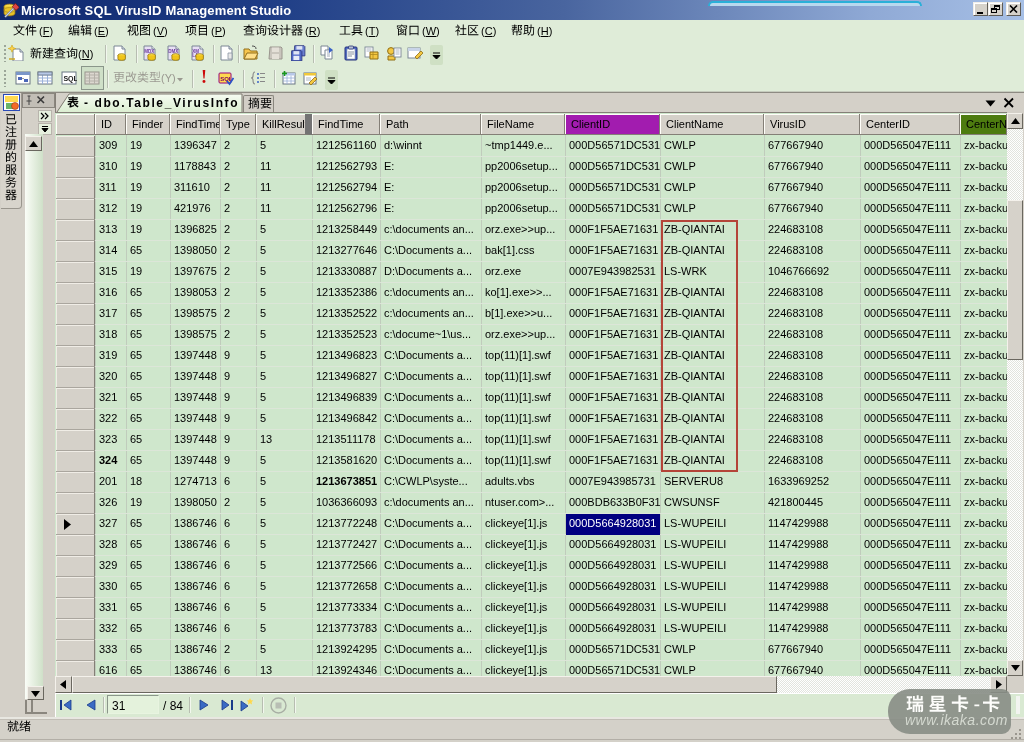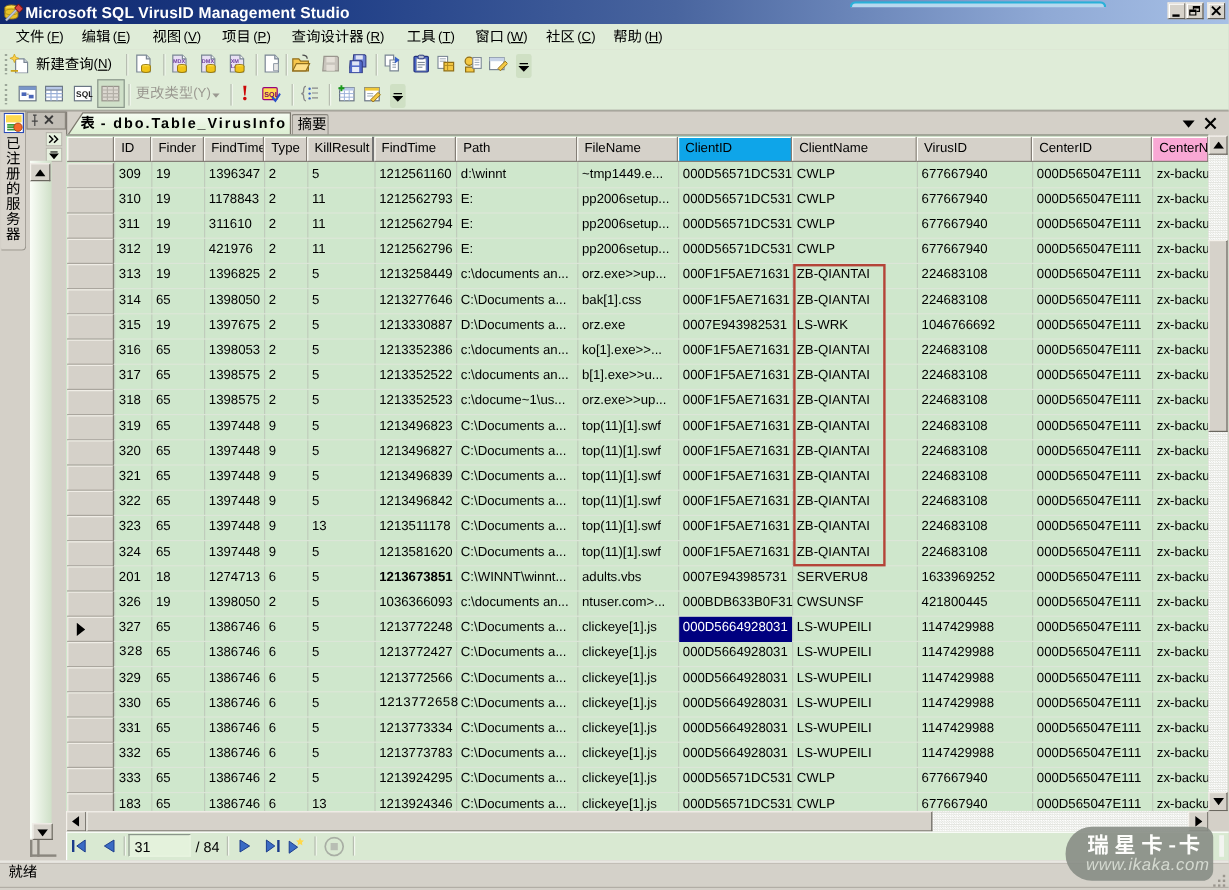--- a/index.html
+++ b/index.html
@@ -298,29 +298,29 @@
   </svg>
 <svg class="abs" style="left:1003px;top:97px" width="12" height="12" viewBox="0 0 12 12">
     <path d="M1.5 1.5 L10 10 M10 1.5 L1.5 10" stroke="#000" stroke-width="1.8"></path>
   </svg>
 <div class="abs" style="left:55px;top:112px;width:952px;height:564px;overflow:hidden;background:#cfe7cc;border-top:1px solid #847f77">
 <div style="position:absolute;left:1px;top:1px;width:39px;height:21px;background:#d5d1c9;border-right:1px solid #847f77;border-bottom:1px solid #847f77;box-shadow:inset 1px 1px 0 #fffef9;font-size:11px;color:#000;line-height:20px;padding-left:6px;white-space:nowrap;overflow:hidden"></div>
 <div style="position:absolute;left:40px;top:1px;width:31px;height:21px;background:#d5d1c9;border-right:1px solid #847f77;border-bottom:1px solid #847f77;box-shadow:inset 1px 1px 0 #fffef9;font-size:11px;color:#000;line-height:20px;padding-left:6px;white-space:nowrap;overflow:hidden">ID</div>
 <div style="position:absolute;left:71px;top:1px;width:44px;height:21px;background:#d5d1c9;border-right:1px solid #847f77;border-bottom:1px solid #847f77;box-shadow:inset 1px 1px 0 #fffef9;font-size:11px;color:#000;line-height:20px;padding-left:6px;white-space:nowrap;overflow:hidden">Finder</div>
 <div style="position:absolute;left:115px;top:1px;width:50px;height:21px;background:#d5d1c9;border-right:1px solid #847f77;border-bottom:1px solid #847f77;box-shadow:inset 1px 1px 0 #fffef9;font-size:11px;color:#000;line-height:20px;padding-left:6px;white-space:nowrap;overflow:hidden">FindTime</div>
 <div style="position:absolute;left:165px;top:1px;width:36px;height:21px;background:#d5d1c9;border-right:1px solid #847f77;border-bottom:1px solid #847f77;box-shadow:inset 1px 1px 0 #fffef9;font-size:11px;color:#000;line-height:20px;padding-left:6px;white-space:nowrap;overflow:hidden">Type</div>
-<div style="position:absolute;left:201px;top:1px;width:56px;height:21px;background:#d5d1c9;border-right:2px solid #737373;border-bottom:1px solid #847f77;box-shadow:inset 1px 1px 0 #fffef9;font-size:11px;color:#000;line-height:20px;padding-left:6px;white-space:nowrap;overflow:hidden">KillResult</div>
+<div style="position:absolute;left:201px;top:1px;width:56px;height:21px;background:#d5d1c9;border-right:7px solid #737373;border-bottom:1px solid #847f77;box-shadow:inset 1px 1px 0 #fffef9;font-size:11px;color:#000;line-height:20px;padding-left:6px;white-space:nowrap;overflow:hidden">KillResult</div>
 <div style="position:absolute;left:257px;top:1px;width:68px;height:21px;background:#d5d1c9;border-right:1px solid #847f77;border-bottom:1px solid #847f77;box-shadow:inset 1px 1px 0 #fffef9;font-size:11px;color:#000;line-height:20px;padding-left:6px;white-space:nowrap;overflow:hidden">FindTime</div>
 <div style="position:absolute;left:325px;top:1px;width:101px;height:21px;background:#d5d1c9;border-right:1px solid #847f77;border-bottom:1px solid #847f77;box-shadow:inset 1px 1px 0 #fffef9;font-size:11px;color:#000;line-height:20px;padding-left:6px;white-space:nowrap;overflow:hidden">Path</div>
 <div style="position:absolute;left:426px;top:1px;width:84px;height:21px;background:#d5d1c9;border-right:1px solid #847f77;border-bottom:1px solid #847f77;box-shadow:inset 1px 1px 0 #fffef9;font-size:11px;color:#000;line-height:20px;padding-left:6px;white-space:nowrap;overflow:hidden">FileName</div>
-<div style="position:absolute;left:510px;top:1px;width:95px;height:21px;background:#0ea5e9;border-right:1px solid #847f77;border-bottom:1px solid #847f77;box-shadow:inset 1px 1px 0 #fffef9;font-size:11px;color:#000;line-height:20px;padding-left:6px;white-space:nowrap;overflow:hidden">ClientID</div>
+<div style="position:absolute;left:510px;top:1px;width:95px;height:21px;background:#a21caf;border-right:1px solid #847f77;border-bottom:1px solid #847f77;box-shadow:inset 1px 1px 0 #fffef9;font-size:11px;color:#000;line-height:20px;padding-left:6px;white-space:nowrap;overflow:hidden">ClientID</div>
 <div style="position:absolute;left:605px;top:1px;width:104px;height:21px;background:#d5d1c9;border-right:1px solid #847f77;border-bottom:1px solid #847f77;box-shadow:inset 1px 1px 0 #fffef9;font-size:11px;color:#000;line-height:20px;padding-left:6px;white-space:nowrap;overflow:hidden">ClientName</div>
 <div style="position:absolute;left:709px;top:1px;width:96px;height:21px;background:#d5d1c9;border-right:1px solid #847f77;border-bottom:1px solid #847f77;box-shadow:inset 1px 1px 0 #fffef9;font-size:11px;color:#000;line-height:20px;padding-left:6px;white-space:nowrap;overflow:hidden">VirusID</div>
 <div style="position:absolute;left:805px;top:1px;width:100px;height:21px;background:#d5d1c9;border-right:1px solid #847f77;border-bottom:1px solid #847f77;box-shadow:inset 1px 1px 0 #fffef9;font-size:11px;color:#000;line-height:20px;padding-left:6px;white-space:nowrap;overflow:hidden">CenterID</div>
-<div style="position:absolute;left:905px;top:1px;width:47px;height:21px;background:#f9a8d4;border-right:1px solid #847f77;border-bottom:1px solid #847f77;box-shadow:inset 1px 1px 0 #fffef9;font-size:11px;color:#000;line-height:20px;padding-left:6px;white-space:nowrap;overflow:hidden">CenterN</div>
+<div style="position:absolute;left:905px;top:1px;width:47px;height:21px;background:#4d7c0f;border-right:1px solid #847f77;border-bottom:1px solid #847f77;box-shadow:inset 1px 1px 0 #fffef9;font-size:11px;color:#000;line-height:20px;padding-left:6px;white-space:nowrap;overflow:hidden">CenterN</div>
 <div style="position:absolute;left:1px;top:23px;width:39px;height:21px;background:#d5d1c9;border-right:1px solid #847f77;border-bottom:1px solid #aaa69e;box-shadow:inset 1px 1px 0 #f0ede6"></div>
 <div style="position:absolute;left:1px;top:44px;width:39px;height:21px;background:#d5d1c9;border-right:1px solid #847f77;border-bottom:1px solid #aaa69e;box-shadow:inset 1px 1px 0 #f0ede6"></div>
 <div style="position:absolute;left:1px;top:65px;width:39px;height:21px;background:#d5d1c9;border-right:1px solid #847f77;border-bottom:1px solid #aaa69e;box-shadow:inset 1px 1px 0 #f0ede6"></div>
 <div style="position:absolute;left:1px;top:86px;width:39px;height:21px;background:#d5d1c9;border-right:1px solid #847f77;border-bottom:1px solid #aaa69e;box-shadow:inset 1px 1px 0 #f0ede6"></div>
 <div style="position:absolute;left:1px;top:107px;width:39px;height:21px;background:#d5d1c9;border-right:1px solid #847f77;border-bottom:1px solid #aaa69e;box-shadow:inset 1px 1px 0 #f0ede6"></div>
 <div style="position:absolute;left:1px;top:128px;width:39px;height:21px;background:#d5d1c9;border-right:1px solid #847f77;border-bottom:1px solid #aaa69e;box-shadow:inset 1px 1px 0 #f0ede6"></div>
 <div style="position:absolute;left:1px;top:149px;width:39px;height:21px;background:#d5d1c9;border-right:1px solid #847f77;border-bottom:1px solid #aaa69e;box-shadow:inset 1px 1px 0 #f0ede6"></div>
 <div style="position:absolute;left:1px;top:170px;width:39px;height:21px;background:#d5d1c9;border-right:1px solid #847f77;border-bottom:1px solid #aaa69e;box-shadow:inset 1px 1px 0 #f0ede6"></div>
 <div style="position:absolute;left:1px;top:191px;width:39px;height:21px;background:#d5d1c9;border-right:1px solid #847f77;border-bottom:1px solid #aaa69e;box-shadow:inset 1px 1px 0 #f0ede6"></div>
 <div style="position:absolute;left:1px;top:212px;width:39px;height:21px;background:#d5d1c9;border-right:1px solid #847f77;border-bottom:1px solid #aaa69e;box-shadow:inset 1px 1px 0 #f0ede6"></div>
@@ -571,40 +571,40 @@
 <div style="position:absolute;left:169px;top:320px;width:30px;font-size:11px;color:#000;white-space:nowrap;">9</div>
 <div style="position:absolute;left:205px;top:320px;width:50px;font-size:11px;color:#000;white-space:nowrap;">13</div>
 <div style="position:absolute;left:261px;top:320px;width:62px;font-size:11px;color:#000;white-space:nowrap;">1213511178</div>
 <div style="position:absolute;left:329px;top:320px;width:95px;font-size:11px;color:#000;white-space:nowrap;">C:\Documents a...</div>
 <div style="position:absolute;left:430px;top:320px;width:78px;font-size:11px;color:#000;white-space:nowrap;">top(11)[1].swf</div>
 <div style="position:absolute;left:514px;top:320px;width:89px;font-size:11px;color:#000;white-space:nowrap;">000F1F5AE71631</div>
 <div style="position:absolute;left:609px;top:320px;width:98px;font-size:11px;color:#000;white-space:nowrap;">ZB-QIANTAI</div>
 <div style="position:absolute;left:713px;top:320px;width:90px;font-size:11px;color:#000;white-space:nowrap;">224683108</div>
 <div style="position:absolute;left:809px;top:320px;width:94px;font-size:11px;color:#000;white-space:nowrap;">000D565047E111</div>
 <div style="position:absolute;left:909px;top:320px;width:41px;font-size:11px;color:#000;white-space:nowrap;">zx-backu</div>
-<div style="position:absolute;left:44px;top:341px;width:25px;font-size:11px;color:#000;white-space:nowrap;">324</div>
+<div style="position:absolute;left:44px;top:341px;width:25px;font-size:11px;color:#000;white-space:nowrap;font-weight:bold;">324</div>
 <div style="position:absolute;left:75px;top:341px;width:38px;font-size:11px;color:#000;white-space:nowrap;">65</div>
 <div style="position:absolute;left:119px;top:341px;width:44px;font-size:11px;color:#000;white-space:nowrap;">1397448</div>
 <div style="position:absolute;left:169px;top:341px;width:30px;font-size:11px;color:#000;white-space:nowrap;">9</div>
 <div style="position:absolute;left:205px;top:341px;width:50px;font-size:11px;color:#000;white-space:nowrap;">5</div>
 <div style="position:absolute;left:261px;top:341px;width:62px;font-size:11px;color:#000;white-space:nowrap;">1213581620</div>
 <div style="position:absolute;left:329px;top:341px;width:95px;font-size:11px;color:#000;white-space:nowrap;">C:\Documents a...</div>
 <div style="position:absolute;left:430px;top:341px;width:78px;font-size:11px;color:#000;white-space:nowrap;">top(11)[1].swf</div>
 <div style="position:absolute;left:514px;top:341px;width:89px;font-size:11px;color:#000;white-space:nowrap;">000F1F5AE71631</div>
 <div style="position:absolute;left:609px;top:341px;width:98px;font-size:11px;color:#000;white-space:nowrap;">ZB-QIANTAI</div>
 <div style="position:absolute;left:713px;top:341px;width:90px;font-size:11px;color:#000;white-space:nowrap;">224683108</div>
 <div style="position:absolute;left:809px;top:341px;width:94px;font-size:11px;color:#000;white-space:nowrap;">000D565047E111</div>
 <div style="position:absolute;left:909px;top:341px;width:41px;font-size:11px;color:#000;white-space:nowrap;">zx-backu</div>
 <div style="position:absolute;left:44px;top:362px;width:25px;font-size:11px;color:#000;white-space:nowrap;">201</div>
 <div style="position:absolute;left:75px;top:362px;width:38px;font-size:11px;color:#000;white-space:nowrap;">18</div>
 <div style="position:absolute;left:119px;top:362px;width:44px;font-size:11px;color:#000;white-space:nowrap;">1274713</div>
 <div style="position:absolute;left:169px;top:362px;width:30px;font-size:11px;color:#000;white-space:nowrap;">6</div>
 <div style="position:absolute;left:205px;top:362px;width:50px;font-size:11px;color:#000;white-space:nowrap;">5</div>
 <div style="position:absolute;left:261px;top:362px;width:62px;font-size:11px;color:#000;white-space:nowrap;font-weight:bold;">1213673851</div>
-<div style="position:absolute;left:329px;top:362px;width:95px;font-size:11px;color:#000;white-space:nowrap;">C:\WINNT\winnt...</div>
+<div style="position:absolute;left:329px;top:362px;width:95px;font-size:11px;color:#000;white-space:nowrap;">C:\CWLP\syste...</div>
 <div style="position:absolute;left:430px;top:362px;width:78px;font-size:11px;color:#000;white-space:nowrap;">adults.vbs</div>
 <div style="position:absolute;left:514px;top:362px;width:89px;font-size:11px;color:#000;white-space:nowrap;">0007E943985731</div>
 <div style="position:absolute;left:609px;top:362px;width:98px;font-size:11px;color:#000;white-space:nowrap;">SERVERU8</div>
 <div style="position:absolute;left:713px;top:362px;width:90px;font-size:11px;color:#000;white-space:nowrap;">1633969252</div>
 <div style="position:absolute;left:809px;top:362px;width:94px;font-size:11px;color:#000;white-space:nowrap;">000D565047E111</div>
 <div style="position:absolute;left:909px;top:362px;width:41px;font-size:11px;color:#000;white-space:nowrap;">zx-backu</div>
 <div style="position:absolute;left:44px;top:383px;width:25px;font-size:11px;color:#000;white-space:nowrap;">326</div>
 <div style="position:absolute;left:75px;top:383px;width:38px;font-size:11px;color:#000;white-space:nowrap;">19</div>
 <div style="position:absolute;left:119px;top:383px;width:44px;font-size:11px;color:#000;white-space:nowrap;">1398050</div>
 <div style="position:absolute;left:169px;top:383px;width:30px;font-size:11px;color:#000;white-space:nowrap;">2</div>
@@ -624,21 +624,21 @@
 <div style="position:absolute;left:205px;top:404px;width:50px;font-size:11px;color:#000;white-space:nowrap;">5</div>
 <div style="position:absolute;left:261px;top:404px;width:62px;font-size:11px;color:#000;white-space:nowrap;">1213772248</div>
 <div style="position:absolute;left:329px;top:404px;width:95px;font-size:11px;color:#000;white-space:nowrap;">C:\Documents a...</div>
 <div style="position:absolute;left:430px;top:404px;width:78px;font-size:11px;color:#000;white-space:nowrap;">clickeye[1].js</div>
 <div style="position:absolute;left:511px;top:401px;width:94px;height:21px;background:#000080"></div>
     <div style="position:absolute;left:514px;top:404px;width:89px;font-size:11px;color:#fff;white-space:nowrap">000D5664928031</div>
 <div style="position:absolute;left:609px;top:404px;width:98px;font-size:11px;color:#000;white-space:nowrap;">LS-WUPEILI</div>
 <div style="position:absolute;left:713px;top:404px;width:90px;font-size:11px;color:#000;white-space:nowrap;">1147429988</div>
 <div style="position:absolute;left:809px;top:404px;width:94px;font-size:11px;color:#000;white-space:nowrap;">000D565047E111</div>
 <div style="position:absolute;left:909px;top:404px;width:41px;font-size:11px;color:#000;white-space:nowrap;">zx-backu</div>
-<div style="position:absolute;left:44px;top:425px;width:25px;font-size:11px;color:#000;white-space:nowrap;font-family:Liberation Mono, monospace;">328</div>
+<div style="position:absolute;left:44px;top:425px;width:25px;font-size:11px;color:#000;white-space:nowrap;">328</div>
 <div style="position:absolute;left:75px;top:425px;width:38px;font-size:11px;color:#000;white-space:nowrap;">65</div>
 <div style="position:absolute;left:119px;top:425px;width:44px;font-size:11px;color:#000;white-space:nowrap;">1386746</div>
 <div style="position:absolute;left:169px;top:425px;width:30px;font-size:11px;color:#000;white-space:nowrap;">6</div>
 <div style="position:absolute;left:205px;top:425px;width:50px;font-size:11px;color:#000;white-space:nowrap;">5</div>
 <div style="position:absolute;left:261px;top:425px;width:62px;font-size:11px;color:#000;white-space:nowrap;">1213772427</div>
 <div style="position:absolute;left:329px;top:425px;width:95px;font-size:11px;color:#000;white-space:nowrap;">C:\Documents a...</div>
 <div style="position:absolute;left:430px;top:425px;width:78px;font-size:11px;color:#000;white-space:nowrap;">clickeye[1].js</div>
 <div style="position:absolute;left:514px;top:425px;width:89px;font-size:11px;color:#000;white-space:nowrap;">000D5664928031</div>
 <div style="position:absolute;left:609px;top:425px;width:98px;font-size:11px;color:#000;white-space:nowrap;">LS-WUPEILI</div>
 <div style="position:absolute;left:713px;top:425px;width:90px;font-size:11px;color:#000;white-space:nowrap;">1147429988</div>
@@ -655,21 +655,21 @@
 <div style="position:absolute;left:514px;top:446px;width:89px;font-size:11px;color:#000;white-space:nowrap;">000D5664928031</div>
 <div style="position:absolute;left:609px;top:446px;width:98px;font-size:11px;color:#000;white-space:nowrap;">LS-WUPEILI</div>
 <div style="position:absolute;left:713px;top:446px;width:90px;font-size:11px;color:#000;white-space:nowrap;">1147429988</div>
 <div style="position:absolute;left:809px;top:446px;width:94px;font-size:11px;color:#000;white-space:nowrap;">000D565047E111</div>
 <div style="position:absolute;left:909px;top:446px;width:41px;font-size:11px;color:#000;white-space:nowrap;">zx-backu</div>
 <div style="position:absolute;left:44px;top:467px;width:25px;font-size:11px;color:#000;white-space:nowrap;">330</div>
 <div style="position:absolute;left:75px;top:467px;width:38px;font-size:11px;color:#000;white-space:nowrap;">65</div>
 <div style="position:absolute;left:119px;top:467px;width:44px;font-size:11px;color:#000;white-space:nowrap;">1386746</div>
 <div style="position:absolute;left:169px;top:467px;width:30px;font-size:11px;color:#000;white-space:nowrap;">6</div>
 <div style="position:absolute;left:205px;top:467px;width:50px;font-size:11px;color:#000;white-space:nowrap;">5</div>
-<div style="position:absolute;left:261px;top:467px;width:62px;font-size:11px;color:#000;white-space:nowrap;font-family:Liberation Mono, monospace;">1213772658</div>
+<div style="position:absolute;left:261px;top:467px;width:62px;font-size:11px;color:#000;white-space:nowrap;">1213772658</div>
 <div style="position:absolute;left:329px;top:467px;width:95px;font-size:11px;color:#000;white-space:nowrap;">C:\Documents a...</div>
 <div style="position:absolute;left:430px;top:467px;width:78px;font-size:11px;color:#000;white-space:nowrap;">clickeye[1].js</div>
 <div style="position:absolute;left:514px;top:467px;width:89px;font-size:11px;color:#000;white-space:nowrap;">000D5664928031</div>
 <div style="position:absolute;left:609px;top:467px;width:98px;font-size:11px;color:#000;white-space:nowrap;">LS-WUPEILI</div>
 <div style="position:absolute;left:713px;top:467px;width:90px;font-size:11px;color:#000;white-space:nowrap;">1147429988</div>
 <div style="position:absolute;left:809px;top:467px;width:94px;font-size:11px;color:#000;white-space:nowrap;">000D565047E111</div>
 <div style="position:absolute;left:909px;top:467px;width:41px;font-size:11px;color:#000;white-space:nowrap;">zx-backu</div>
 <div style="position:absolute;left:44px;top:488px;width:25px;font-size:11px;color:#000;white-space:nowrap;">331</div>
 <div style="position:absolute;left:75px;top:488px;width:38px;font-size:11px;color:#000;white-space:nowrap;">65</div>
 <div style="position:absolute;left:119px;top:488px;width:44px;font-size:11px;color:#000;white-space:nowrap;">1386746</div>
@@ -702,21 +702,21 @@
 <div style="position:absolute;left:169px;top:530px;width:30px;font-size:11px;color:#000;white-space:nowrap;">2</div>
 <div style="position:absolute;left:205px;top:530px;width:50px;font-size:11px;color:#000;white-space:nowrap;">5</div>
 <div style="position:absolute;left:261px;top:530px;width:62px;font-size:11px;color:#000;white-space:nowrap;">1213924295</div>
 <div style="position:absolute;left:329px;top:530px;width:95px;font-size:11px;color:#000;white-space:nowrap;">C:\Documents a...</div>
 <div style="position:absolute;left:430px;top:530px;width:78px;font-size:11px;color:#000;white-space:nowrap;">clickeye[1].js</div>
 <div style="position:absolute;left:514px;top:530px;width:89px;font-size:11px;color:#000;white-space:nowrap;">000D56571DC531</div>
 <div style="position:absolute;left:609px;top:530px;width:98px;font-size:11px;color:#000;white-space:nowrap;">CWLP</div>
 <div style="position:absolute;left:713px;top:530px;width:90px;font-size:11px;color:#000;white-space:nowrap;">677667940</div>
 <div style="position:absolute;left:809px;top:530px;width:94px;font-size:11px;color:#000;white-space:nowrap;">000D565047E111</div>
 <div style="position:absolute;left:909px;top:530px;width:41px;font-size:11px;color:#000;white-space:nowrap;">zx-backu</div>
-<div style="position:absolute;left:44px;top:551px;width:25px;font-size:11px;color:#000;white-space:nowrap;">183</div>
+<div style="position:absolute;left:44px;top:551px;width:25px;font-size:11px;color:#000;white-space:nowrap;">616</div>
 <div style="position:absolute;left:75px;top:551px;width:38px;font-size:11px;color:#000;white-space:nowrap;">65</div>
 <div style="position:absolute;left:119px;top:551px;width:44px;font-size:11px;color:#000;white-space:nowrap;">1386746</div>
 <div style="position:absolute;left:169px;top:551px;width:30px;font-size:11px;color:#000;white-space:nowrap;">6</div>
 <div style="position:absolute;left:205px;top:551px;width:50px;font-size:11px;color:#000;white-space:nowrap;">13</div>
 <div style="position:absolute;left:261px;top:551px;width:62px;font-size:11px;color:#000;white-space:nowrap;">1213924346</div>
 <div style="position:absolute;left:329px;top:551px;width:95px;font-size:11px;color:#000;white-space:nowrap;">C:\Documents a...</div>
 <div style="position:absolute;left:430px;top:551px;width:78px;font-size:11px;color:#000;white-space:nowrap;">clickeye[1].js</div>
 <div style="position:absolute;left:514px;top:551px;width:89px;font-size:11px;color:#000;white-space:nowrap;">000D56571DC531</div>
 <div style="position:absolute;left:609px;top:551px;width:98px;font-size:11px;color:#000;white-space:nowrap;">CWLP</div>
 <div style="position:absolute;left:713px;top:551px;width:90px;font-size:11px;color:#000;white-space:nowrap;">677667940</div>

